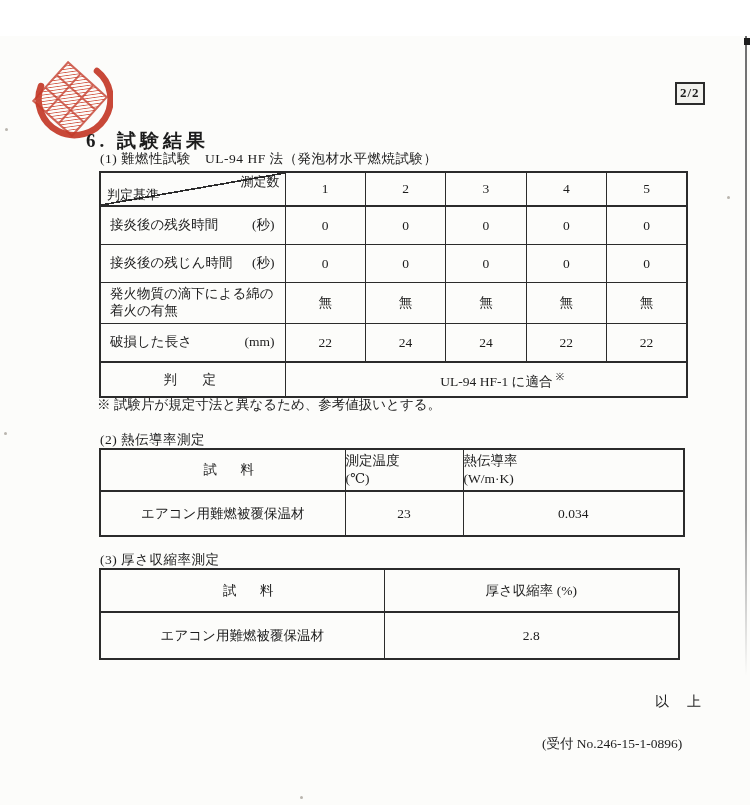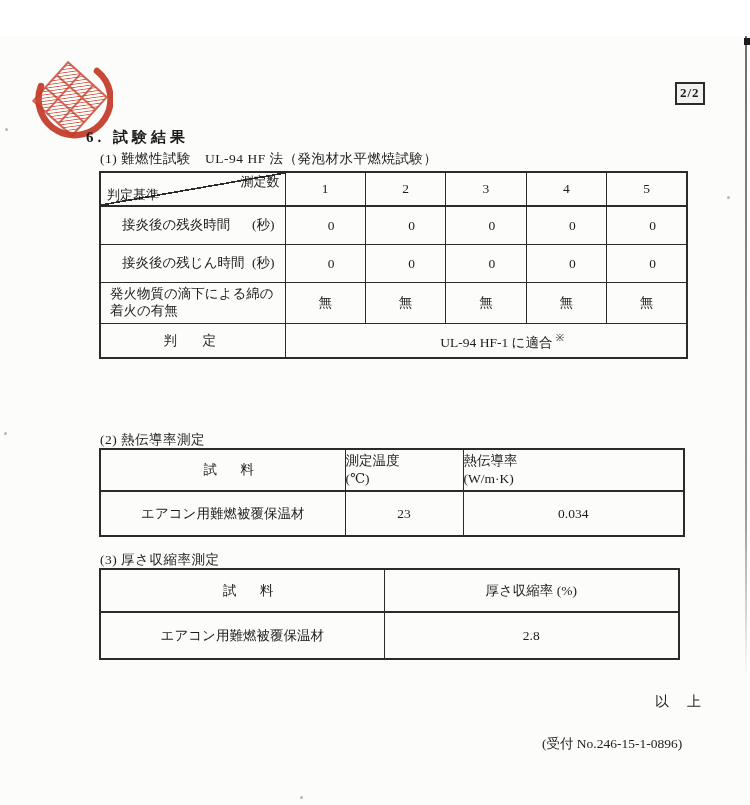--- a/index.html
+++ b/index.html
@@ -24,36 +24,36 @@
   
   .pagenum {
     position:absolute; left:675px; top:46px;
     border:2px solid #2b2b2b; background:#f2f2ee;
     font-family:"Liberation Serif","DejaVu Serif",serif;
     font-size:13px; font-weight:bold; padding:1px 3px 2px 3px; letter-spacing:1px;
   }
 
   .title {
     position:absolute; left:86px; top:92px;
-    font-size:15px; font-weight:bold; letter-spacing:4px;
+    font-size:19px; font-weight:bold; letter-spacing:4px;
   }
   .subheading { position:absolute; font-size:13.5px; letter-spacing:0.5px; }
   .sh1 { left:100px; top:114px; }
   .sh2 { left:100px; top:395px; }
   .sh3 { left:100px; top:515px; }
 
   table { border-collapse:collapse; table-layout:fixed; position:absolute; font-size:13.5px; }
   table, td { border:1px solid #2b2b2b; }
   table { border-width:2px; }
   td { padding:0; overflow:hidden; }
 
   
   .t1 { left:99px; top:135px; width:589px; }
   .t1 .r-head td { height:32px; border-bottom-width:2px; }
-  .t1 .r-std  td { height:37px;padding-left:12px; }
+  .t1 .r-std  td { height:37px; }
   .t1 .r-tall td { height:40px; }
   .t1 .r-last td { height:37px; border-bottom-width:2px; }
   .t1 .r-verdict td { height:33px; }
   .diag-cell {
     position:relative;
     background:linear-gradient(to bottom right,
       transparent calc(50% - 0.8px), #2b2b2b calc(50% - 0.8px),
       #2b2b2b calc(50% + 0.8px), transparent calc(50% + 0.8px));
   }
   .diag-tr { position:absolute; top:0px; right:5px; font-size:13px; }
@@ -165,30 +165,44 @@
           <span>発火物質の滴下による綿の着火の有無</span>
           <span></span>
         </div>
       </td>
       <td class="val">無</td>
       <td class="val">無</td>
       <td class="val">無</td>
       <td class="val">無</td>
       <td class="val">無</td>
     </tr>
+    <tr class="r-last">
+      <td>
+        <div class="lblwrap">
+          <span>破損した長さ</span>
+          <span>(mm)</span>
+        </div>
+      </td>
+      <td class="val">22</td>
+      <td class="val">24</td>
+      <td class="val">24</td>
+      <td class="val">22</td>
+      <td class="val">22</td>
+    </tr>
     <tr class="r-verdict">
       <td class="verdict-lbl">判　定</td>
       <td class="verdict-val" colspan="5">
         <span>UL-94 HF-1 に適合</span>
         <sup>※</sup>
       </td>
     </tr>
   </tbody>
     </table>
 
+  <div class="note">※ 試験片が規定寸法と異なるため、参考値扱いとする。</div>
 
   <div class="subheading sh2">(2) 熱伝導率測定</div>
   <table class="t2">
     <colgroup>
         <col style="width:245px">
         <col style="width:118px">
         <col>
       </colgroup>
     <tbody>
         <tr class="r-head">

